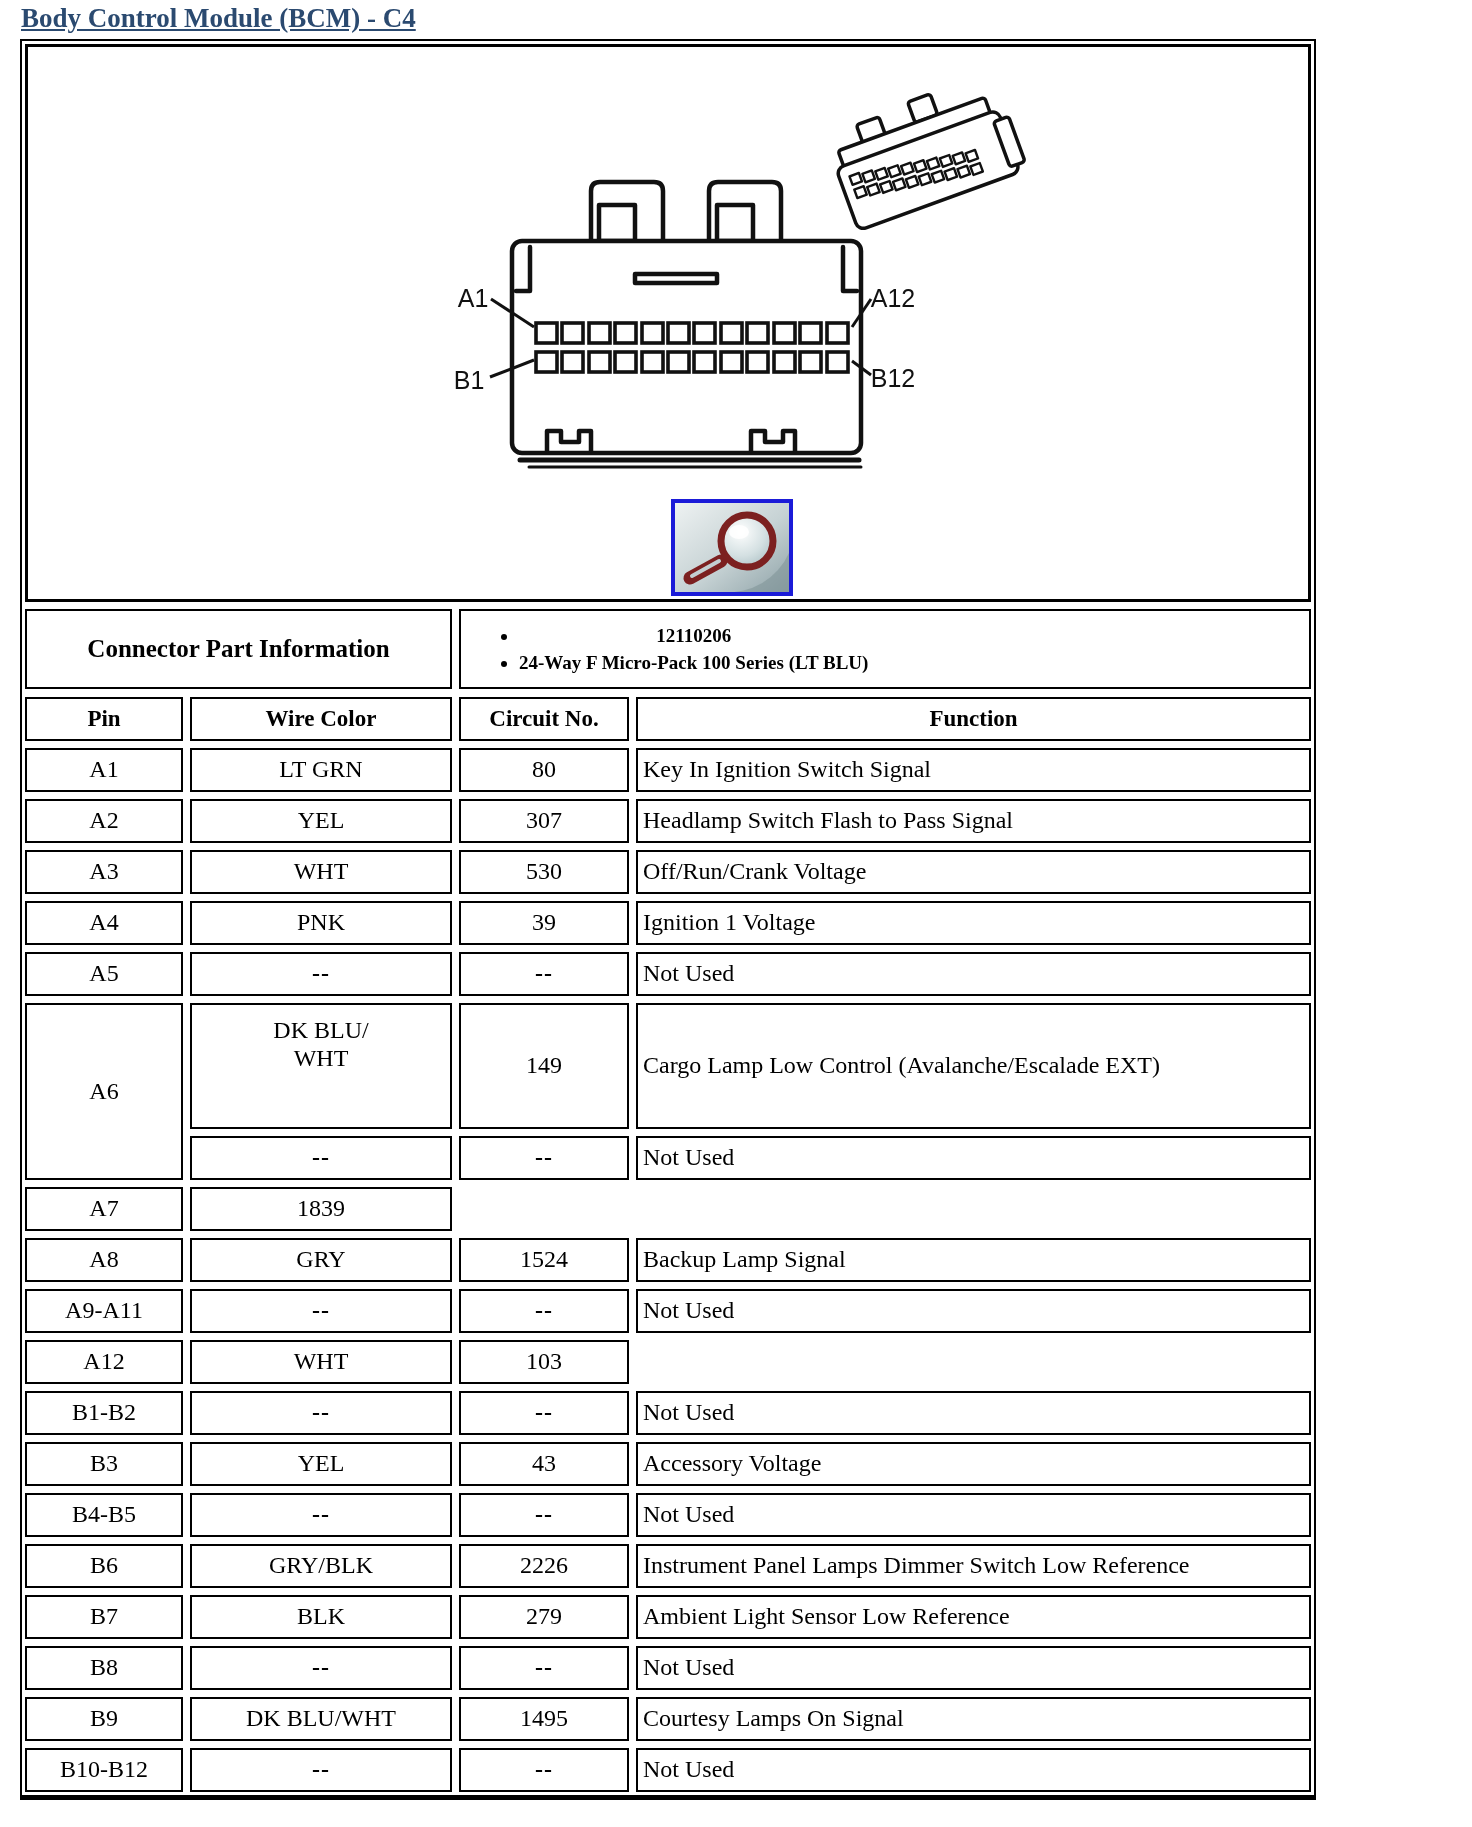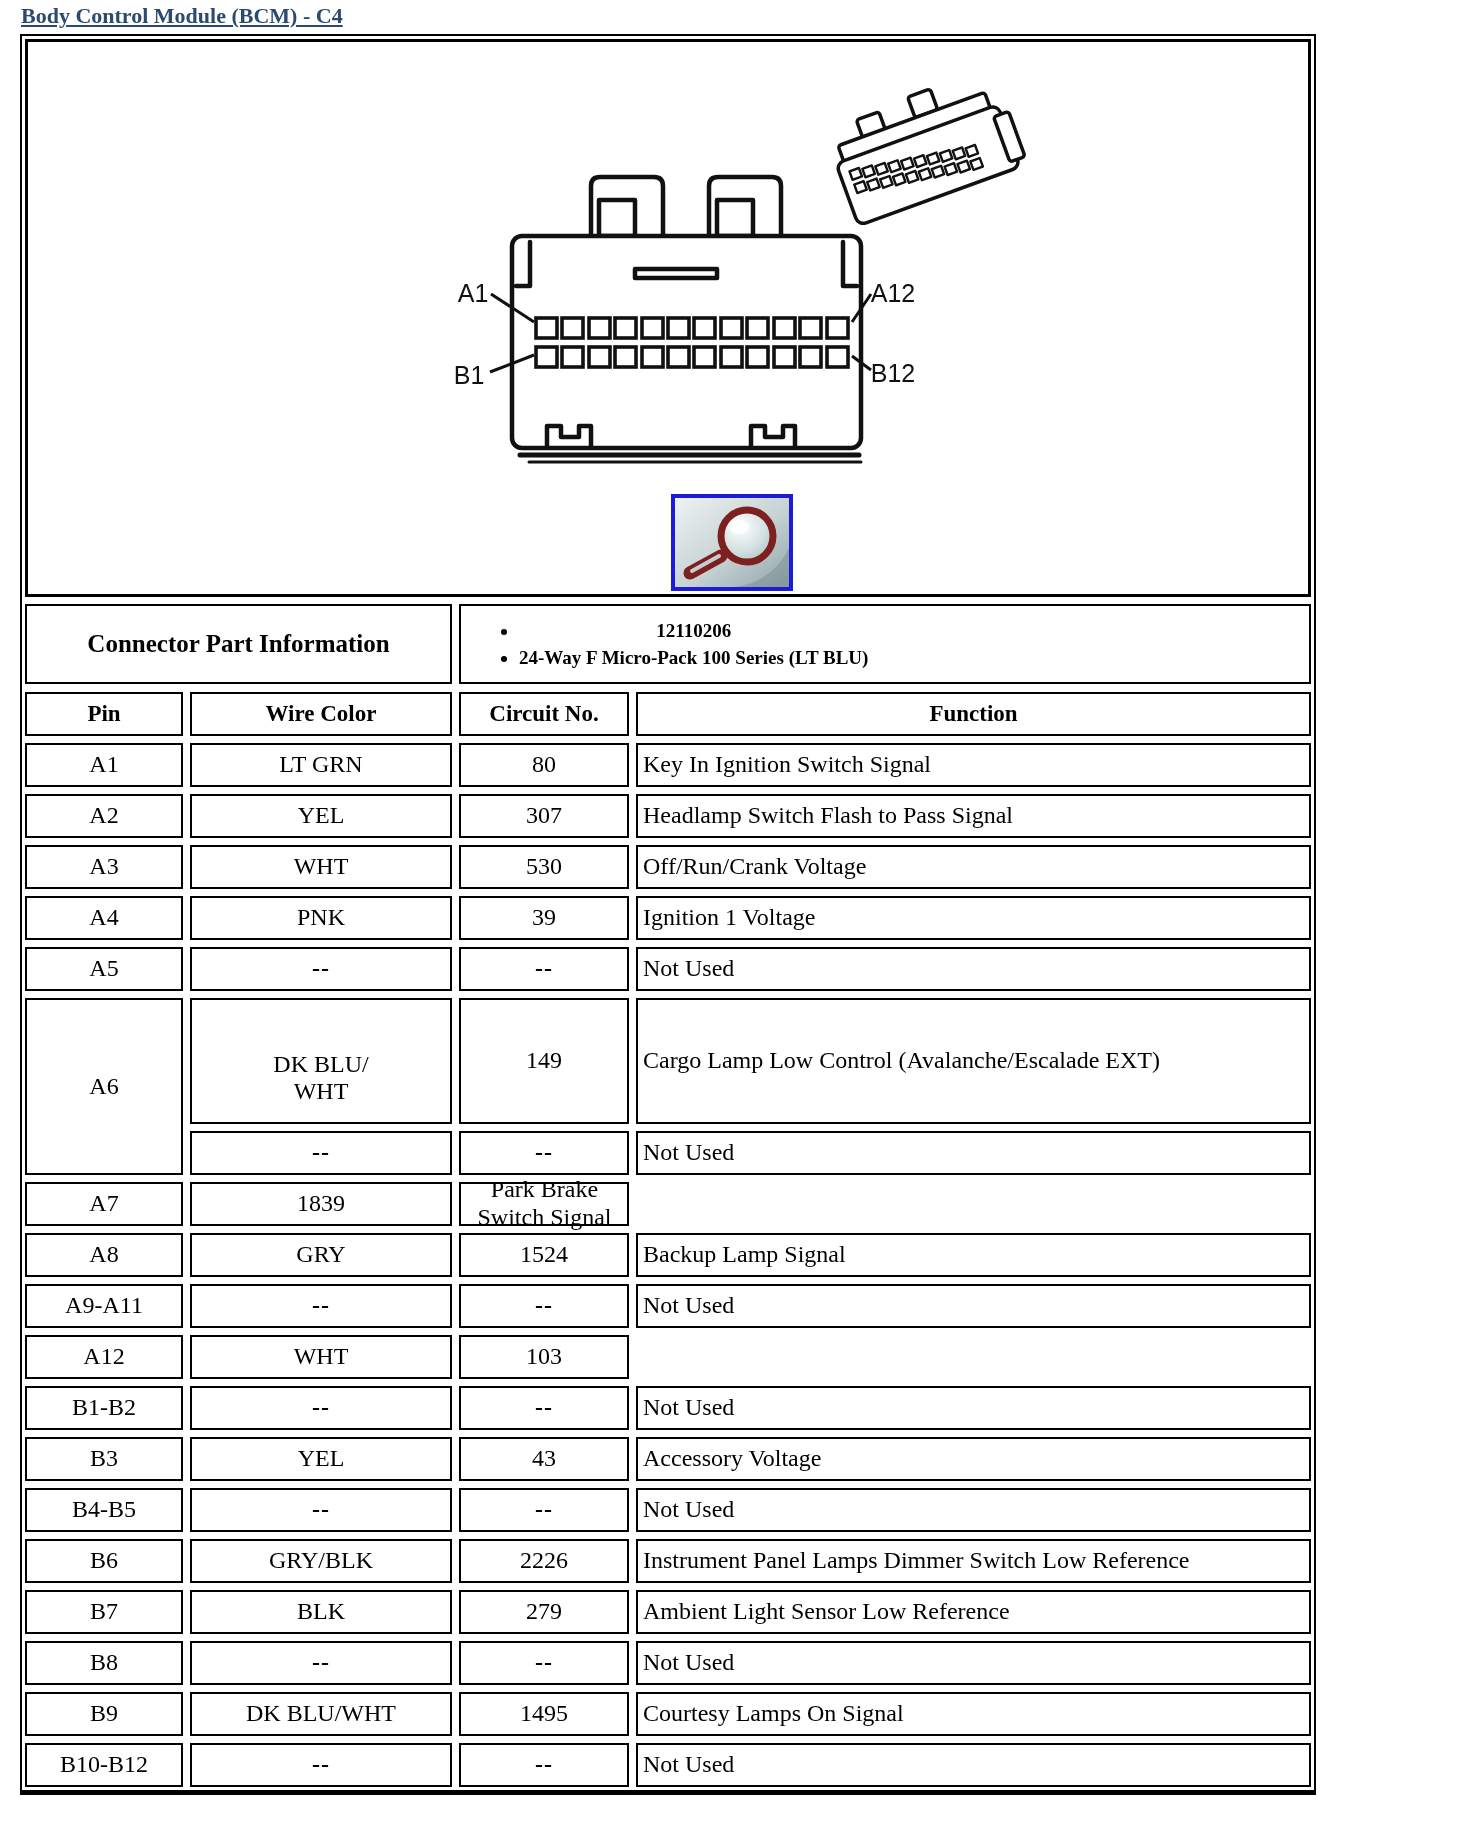--- a/index.html
+++ b/index.html
@@ -1,20 +1,20 @@
 <!DOCTYPE html>
 <html><head>
 <meta charset="utf-8">
 <style>
   html,body{margin:0;padding:0;background:#fff;}
   body{width:1472px;font-family:"Liberation Serif",serif;color:#000;}
 
   .page-title{
     display:inline-block;margin:3px 0 5px 21px;
-    font-family:"Liberation Serif",serif;font-size:22px;font-weight:bold;
+    font-family:"Liberation Serif",serif;font-size:27px;font-weight:bold;
     text-decoration:underline;cursor:pointer;
   }
 
   .outer-box{
     margin-left:20px;width:1296px;box-sizing:border-box;
     border:2px solid #000;border-bottom-width:5px;padding:3px;
     background:#fff;
   }
 
   
@@ -46,21 +46,21 @@
   .pi-list-cell{justify-content:flex-start;}
   .pi-list{margin:0;padding-left:58px;list-style:disc;}
   .pi-list li{font-weight:bold;font-size:19px;margin:5px 0;}
   .hdr{font-weight:bold;font-size:23px;}
   .func{justify-content:flex-start;text-align:center;padding-left:5px;padding-right:4px;}
   .dash{font-weight:bold;letter-spacing:1px;}
 
   
   .a6{grid-template-rows:126px 44px;}
   .a6 .pin-span{grid-column:1;grid-row:1/3;height:auto;}
-  .a6 .wmain{grid-column:2;grid-row:1;height:auto;flex-direction:column;justify-content:flex-end;padding:12px 0 16px 0;}
+  .a6 .wmain{grid-column:2;grid-row:1;height:auto;flex-direction:column;justify-content:flex-start;padding:12px 0 16px 0;}
   .a6 .cmain{grid-column:3;grid-row:1;height:auto;}
   .a6 .fmain{grid-column:4;grid-row:1;height:auto;}
   .a6 .wsub{grid-column:2;grid-row:2;}
   .a6 .csub{grid-column:3;grid-row:2;}
   .a6 .fsub{grid-column:4;grid-row:2;}
 </style>
 </head>
 <body>
 
 
@@ -241,21 +241,20 @@
     <div class="cell cmain">149</div>
     <div class="cell fmain func">Cargo Lamp Low Control (Avalanche/Escalade EXT)</div>
     <div class="cell h44 wsub dash">--</div>
     <div class="cell h44 csub dash">--</div>
     <div class="cell h44 fsub func">Not Used</div>
   </div>
 
   <div class="grid4">
     <div class="cell h44">A7</div>
     <div class="cell h44">1839</div>
-    <div class="cell h44 func">Park Brake Switch Signal</div>
   </div>
 
   <div class="grid4">
     <div class="cell h44">A8</div>
     <div class="cell h44">GRY</div>
     <div class="cell h44">1524</div>
     <div class="cell h44 func">Backup Lamp Signal</div>
   </div>
 
   <div class="grid4">

